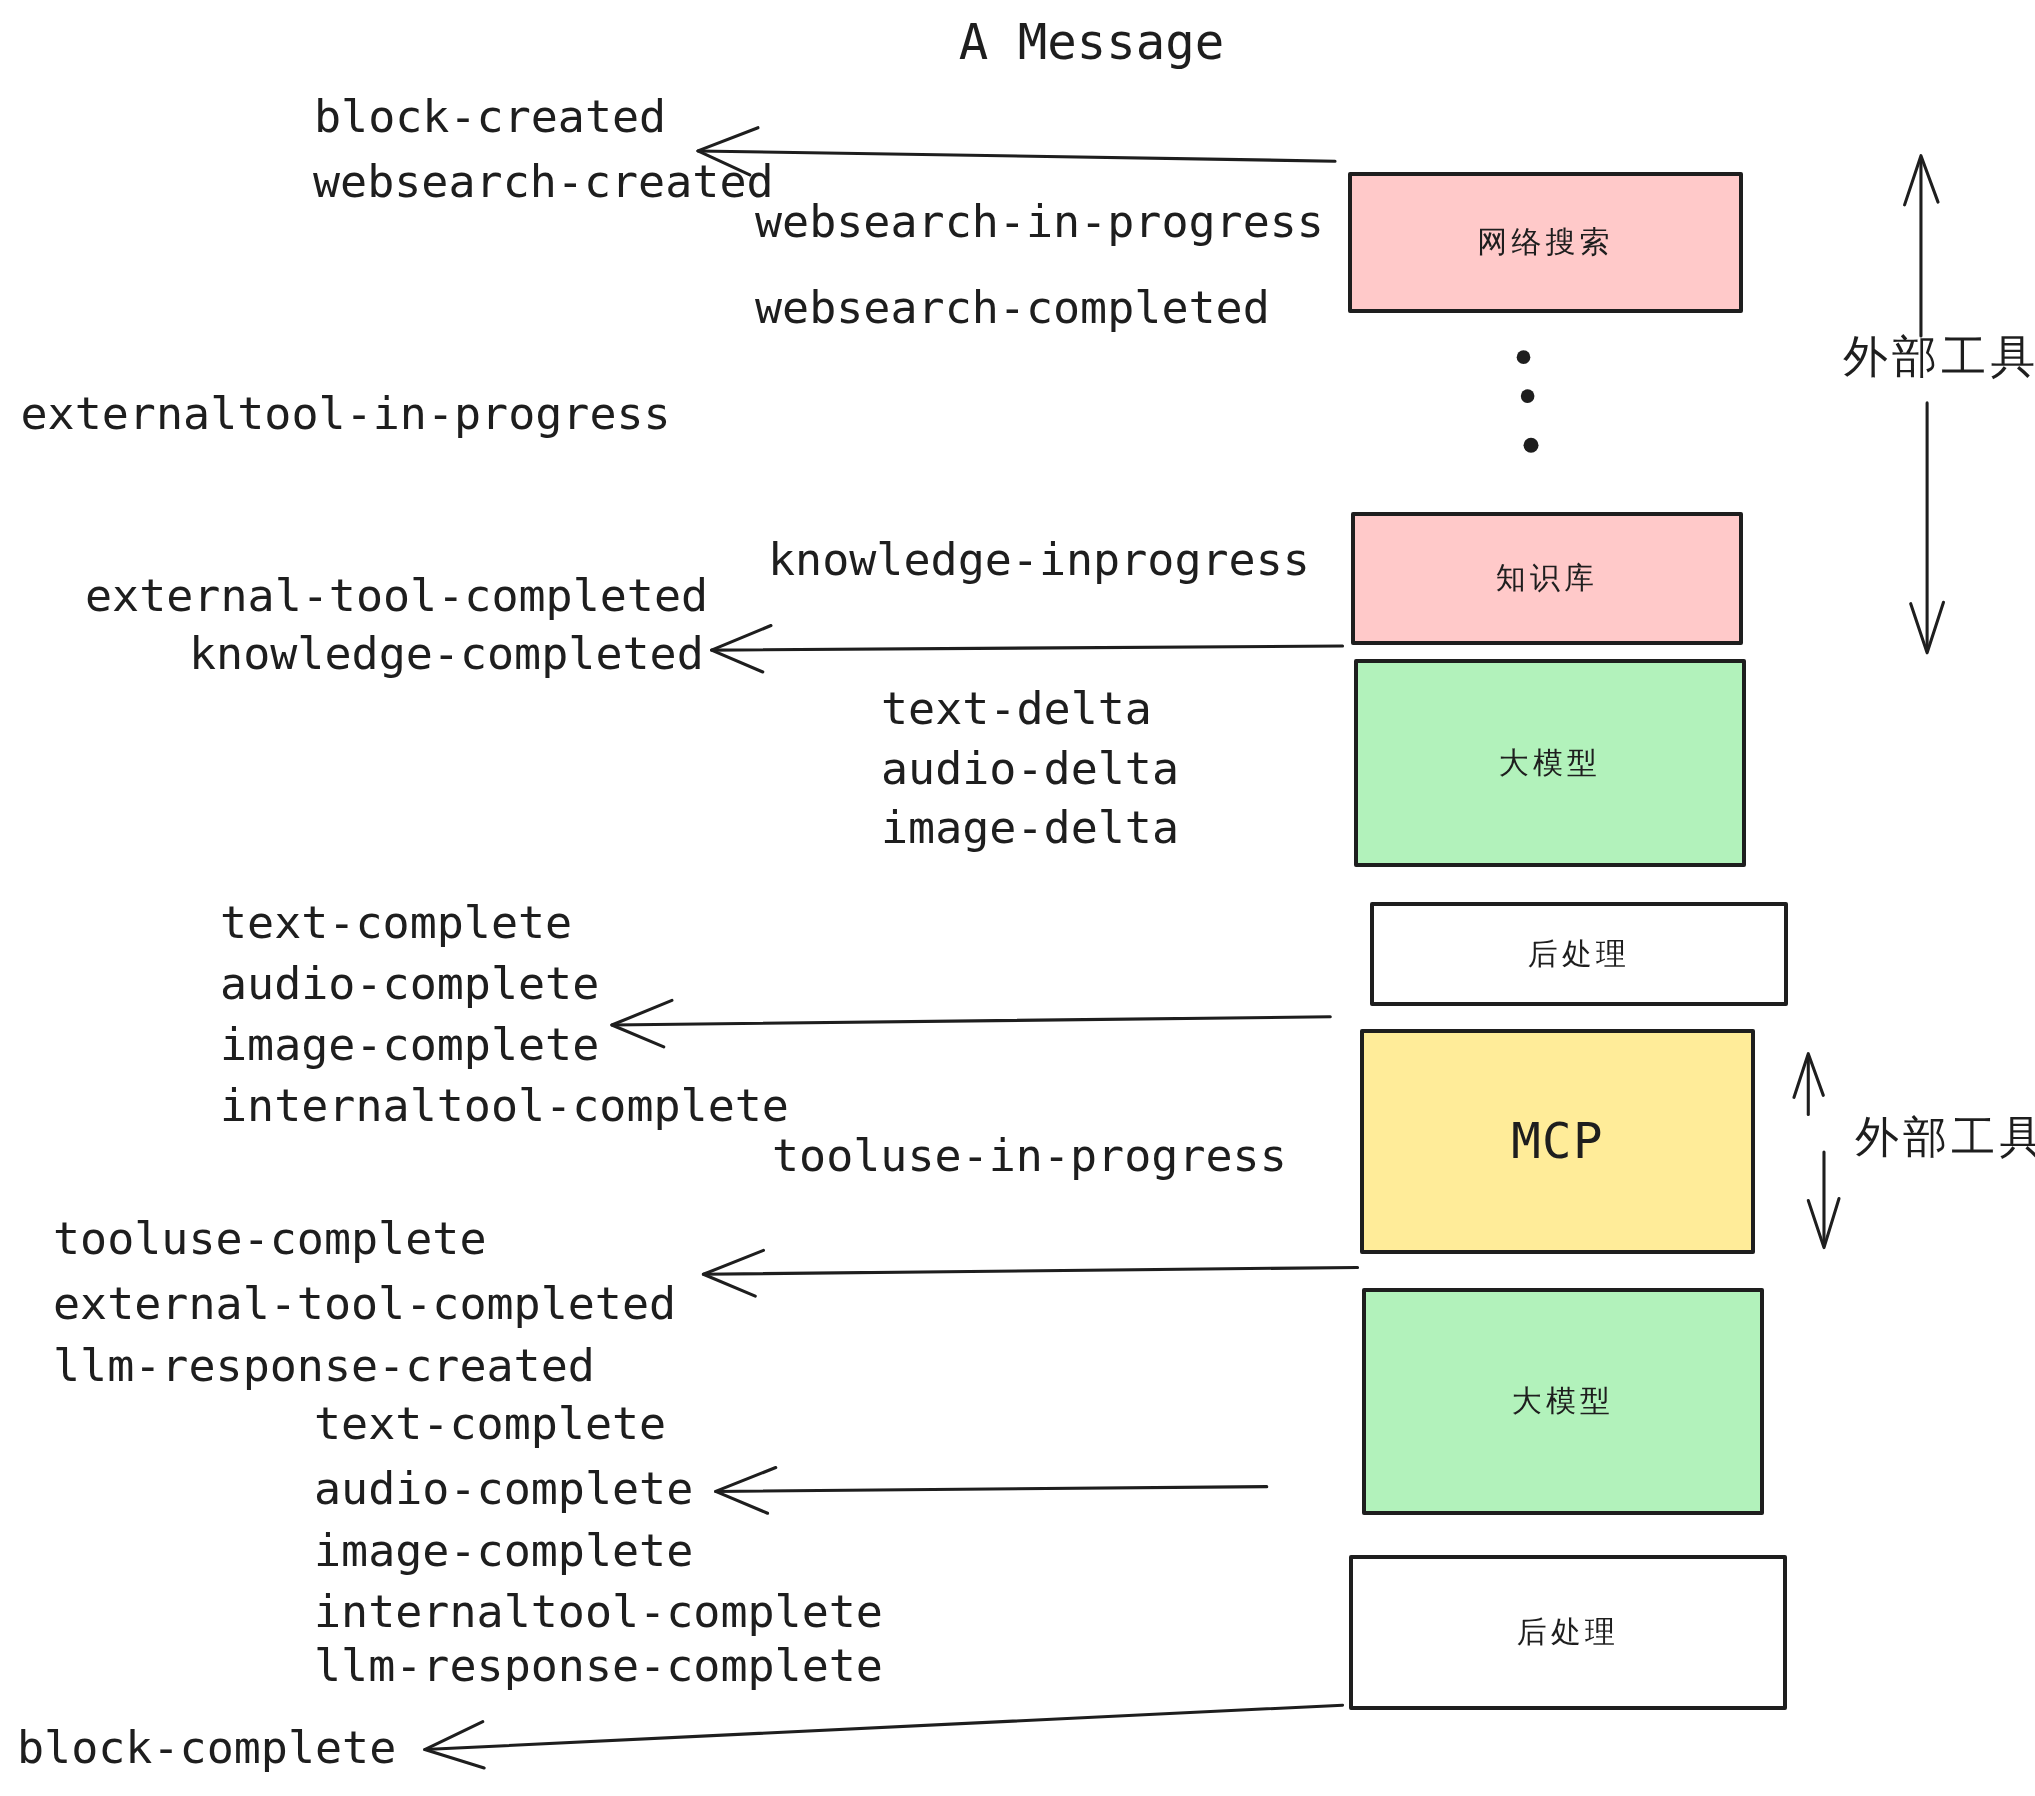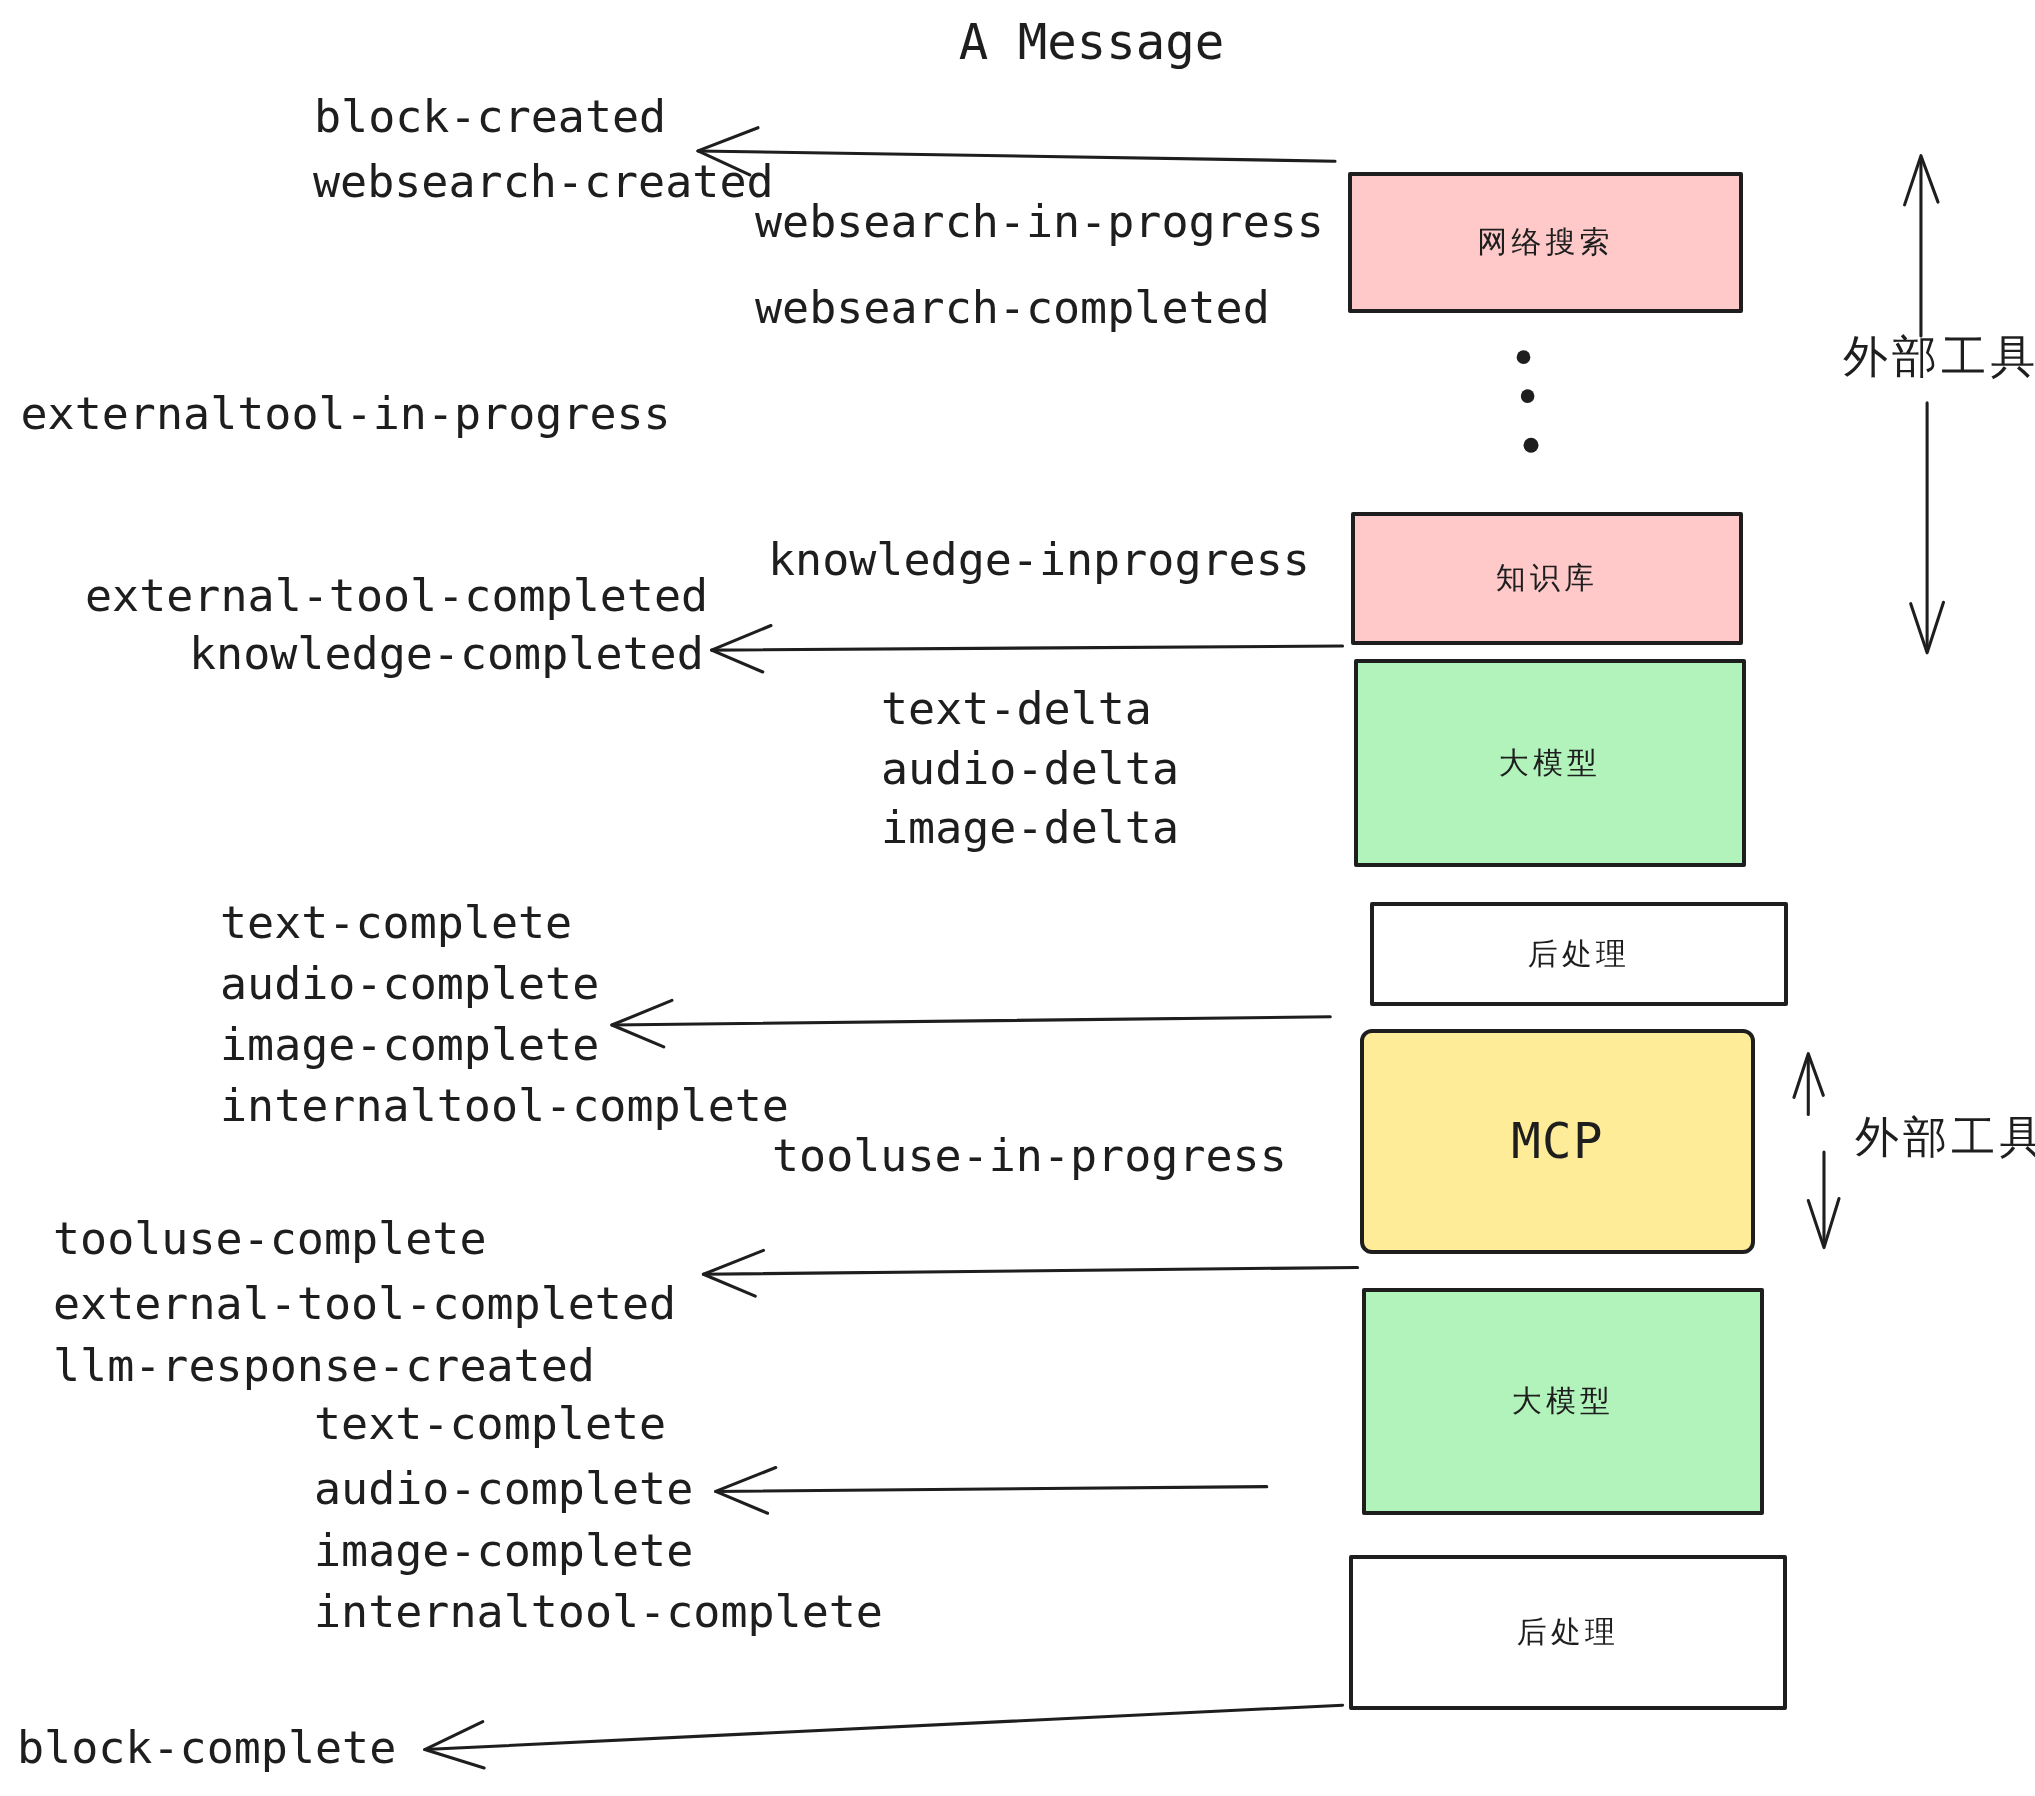--- a/index.html
+++ b/index.html
@@ -42,21 +42,21 @@
     display: flex; align-items: center; justify-content: center;
   }
   .box .box-label {
     font-family: "DejaVu Sans", "Liberation Sans", sans-serif;
     font-size: 30px; letter-spacing: 4.1px;
     white-space: nowrap; color: #1e1e1e;
   }
   .box .box-label.mono { font-family: "DejaVu Sans Mono", "Liberation Mono", monospace; font-size: 49px; letter-spacing: 1.4px; }
   .box.pink   { background: #ffc9c9; }
   .box.green  { background: #b2f2bb; }
-  .box.yellow { background: #ffec99; border-radius: 12px; }
+  .box.yellow { background: #ffec99; }
   .box.white  { background: #ffffff; }
   .side-label {
     position: absolute;
     font-family: "DejaVu Sans", "Liberation Sans", sans-serif;
     font-size: 45px; line-height: 48px; letter-spacing: 4.1px;
     white-space: nowrap; color: #1e1e1e; margin-left: 30px;
   }
 </style>
 </head>
 <body>
@@ -155,19 +155,20 @@
   <div class="evt" style="left:220px;  top:1022px;">image-complete</div>
   <div class="evt" style="left:220px;  top:1083px;">internaltool-complete</div>
   <div class="evt" style="left:772px; top:1133px;">tooluse-in-progress</div>
   <div class="evt" style="left:53px;   top:1216px;">tooluse-complete</div>
   <div class="evt" style="left:53px;   top:1281px;">external-tool-completed</div>
   <div class="evt" style="left:53px;   top:1343px;">llm-response-created</div>
   <div class="evt" style="left:314px;  top:1401px;">text-complete</div>
   <div class="evt" style="left:314px;  top:1466px;">audio-complete</div>
   <div class="evt" style="left:314px;  top:1528px;">image-complete</div>
   <div class="evt" style="left:314px;  top:1589px;">internaltool-complete</div>
+  <div class="evt" style="left:314px;  top:1643px;">llm-response-complete</div>
   <div class="evt" style="left:17px;   top:1725px;">block-complete</div>
 
   <div class="side-label" style="left:1813px; top:333px;">外部工具</div>
   <div class="side-label" style="left:1825px; top:1113px; font-size:44px;">外部工具</div>
 
 </div>
 
 
 </body></html>

